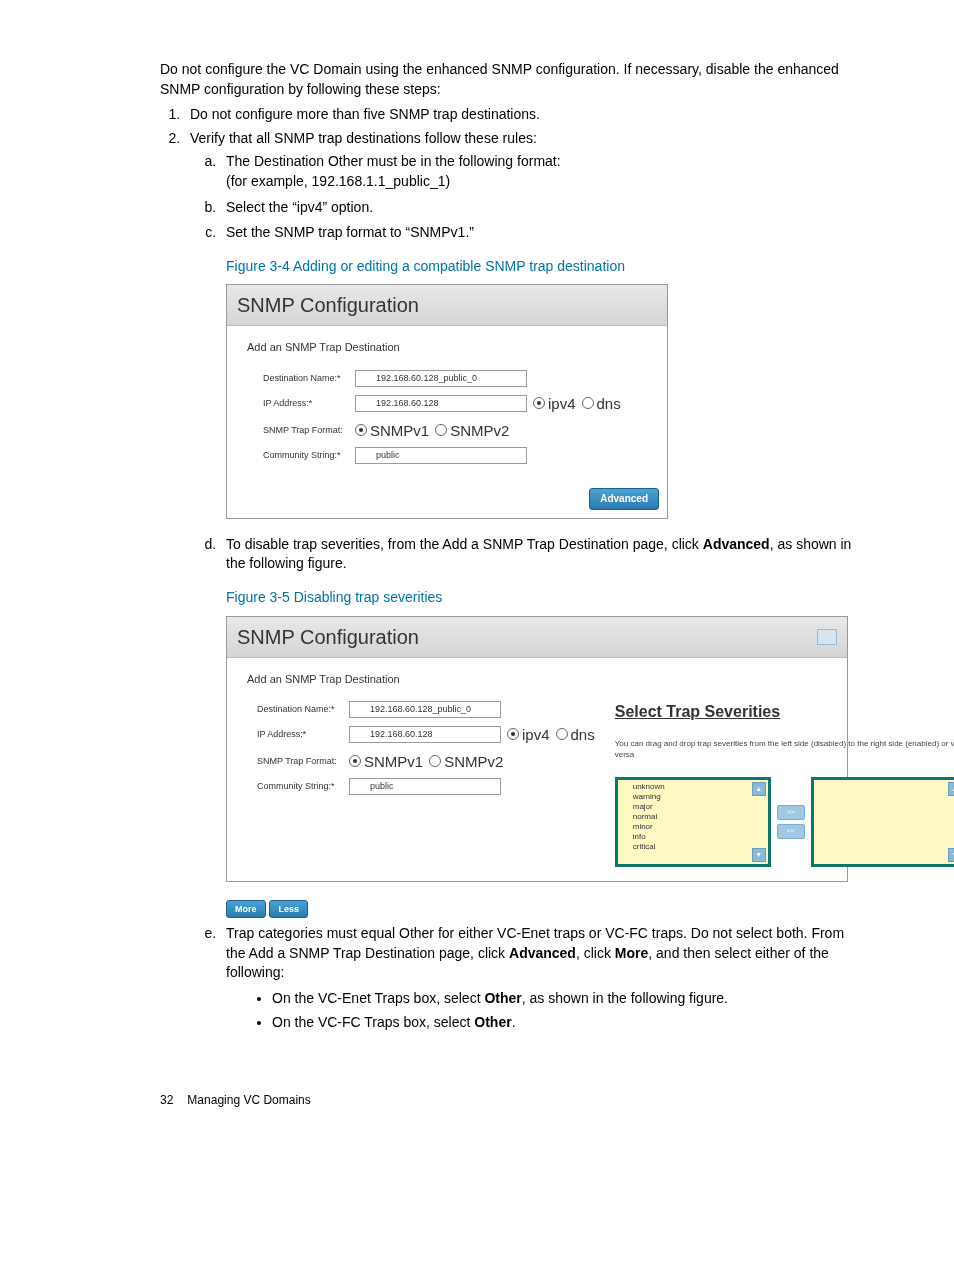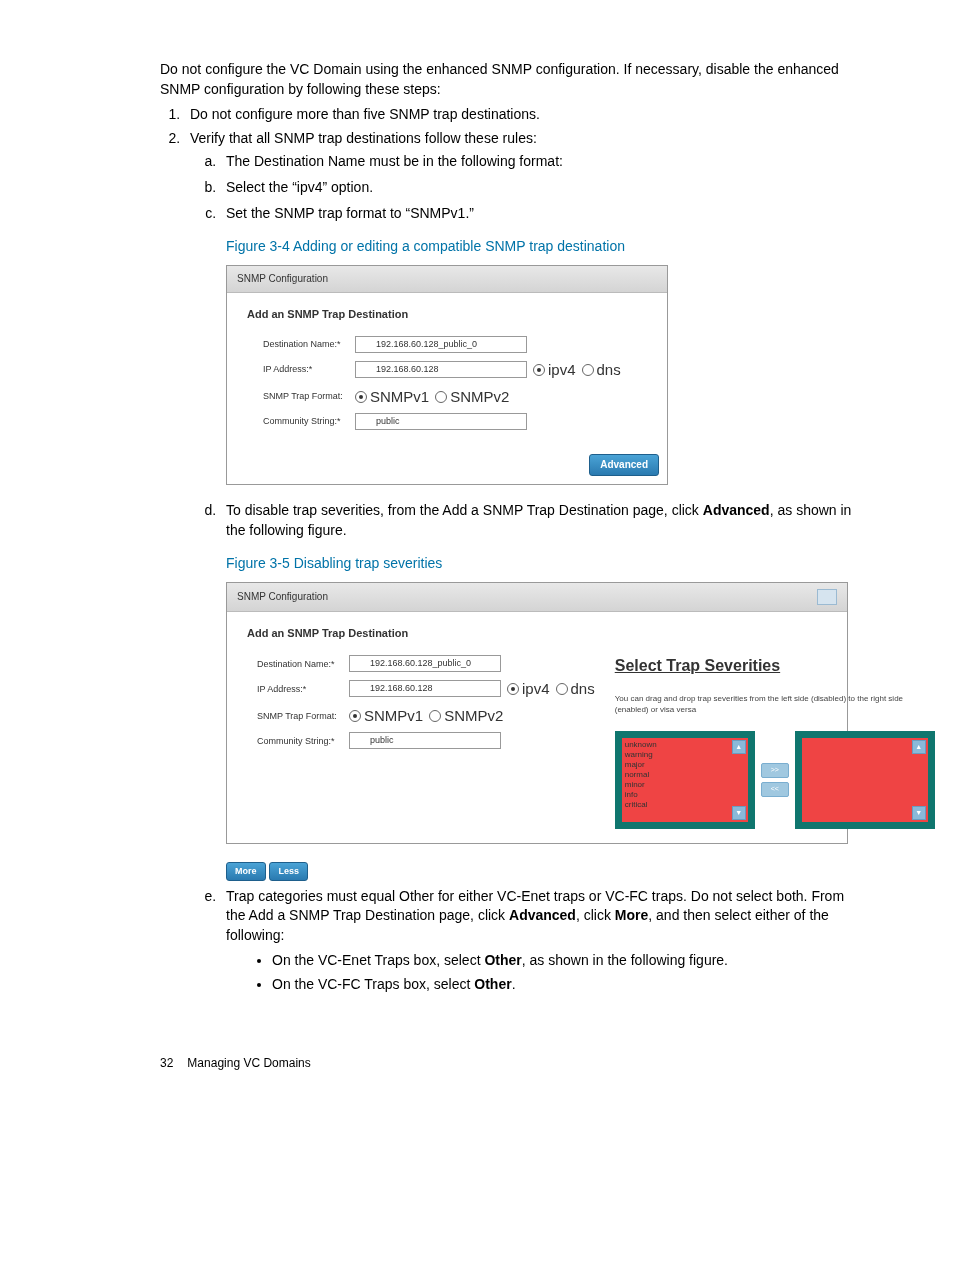--- a/index.html
+++ b/index.html
@@ -24,29 +24,29 @@
   .screenshot {
     border: 1px solid #999;
     background: #fff;
     margin: 4px 0 16px 0;
     font-size: 10px;
     color: #333;
   }
   .ss-title {
     background: linear-gradient(#e8e8e8,#d4d4d4);
     padding: 6px 10px;
-    font-size: 10px;
+    font-size: 20px;
     color: #333;
     border-bottom: 1px solid #bbb;
     display: flex;
     justify-content: space-between;
     align-items: center;
   }
   .ss-body { padding: 14px 20px; }
-  .ss-section-title { font-weight: bold; font-size: 11px; margin-bottom: 14px; }
+  .ss-section-title { font-weight: normal; font-size: 11px; margin-bottom: 14px; }
   .form-row { display: flex; align-items: center; margin-bottom: 6px; font-size: 9px; }
   .form-label { width: 92px; color: #333; }
   .form-input {
     border: 1px solid #999;
     padding: 1px 20px;
     font-size: 9px;
     width: 130px;
     height: 13px;
     line-height: 13px;
     background: #fff;
@@ -69,27 +69,27 @@
   }
   .btn.small { font-size: 9px; padding: 2px 8px; }
   .ss-footer-right { text-align: right; padding: 4px 8px 8px 0; }
   .fig2-wrap { display: flex; gap: 20px; }
   .fig2-left { flex: 0 0 290px; }
   .fig2-right { flex: 1; }
   .sev-title { font-weight: bold; font-size: 16px; margin-bottom: 15px; text-decoration: underline; }
   .sev-hint { font-size: 8px; color: #444; margin-bottom: 16px; }
   .sev-cols { display: flex; gap: 6px; align-items: stretch; }
   .sev-list {
-    border: 7px solid #0f766e;
+    border: 3px solid #0f766e;
     width: 120px;
     height: 80px;
     font-size: 8px;
-    padding: 2px 3px;
+    padding: 2px 15px;
     position: relative;
-    background: #ef4444;
+    background: #fef9c3;
     line-height: 1.25;
   }
   .sev-mid { display: flex; flex-direction: column; gap: 4px; justify-content: center; }
   .mid-btn {
     background: #a0c8e0;
     border: 1px solid #7aaed0;
     width: 26px; height: 13px;
     font-size: 7px;
     color: #fff;
     text-align: center;
@@ -117,21 +117,22 @@
 </head>
 <body>
 
 <p>Do not configure the VC Domain using the enhanced SNMP configuration. If necessary, disable the enhanced SNMP configuration by following these steps:</p>
 
 <ol class="main">
   <li><span>Do not configure more than five SNMP trap destinations.</span></li>
   <li><span>Verify that all SNMP trap destinations follow these rules:</span>
     <ol class="sub">
       <li>
-        <span>The Destination Name must be in the following format:</span>
+        <span>The Destination Other must be in the following format:</span>
+        <div>(for example, 192.168.1.1_public_1)</div>
       </li>
       <li><span>Select the “ipv4” option.</span></li>
       <li><span>Set the SNMP trap format to “SNMPv1.”</span>
 
         <div class="figcap">Figure 3-4 Adding or editing a compatible SNMP trap destination</div>
 
         
         <div class="screenshot" style="width:440px;">
           <div class="ss-title">
               <span>SNMP Configuration</span>

